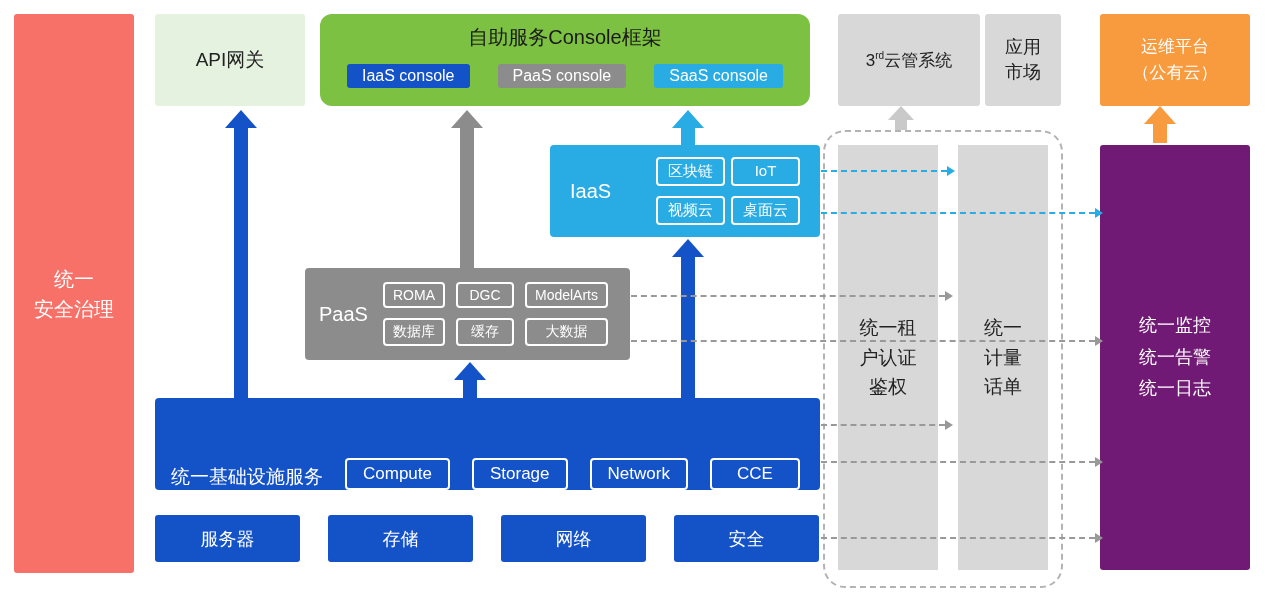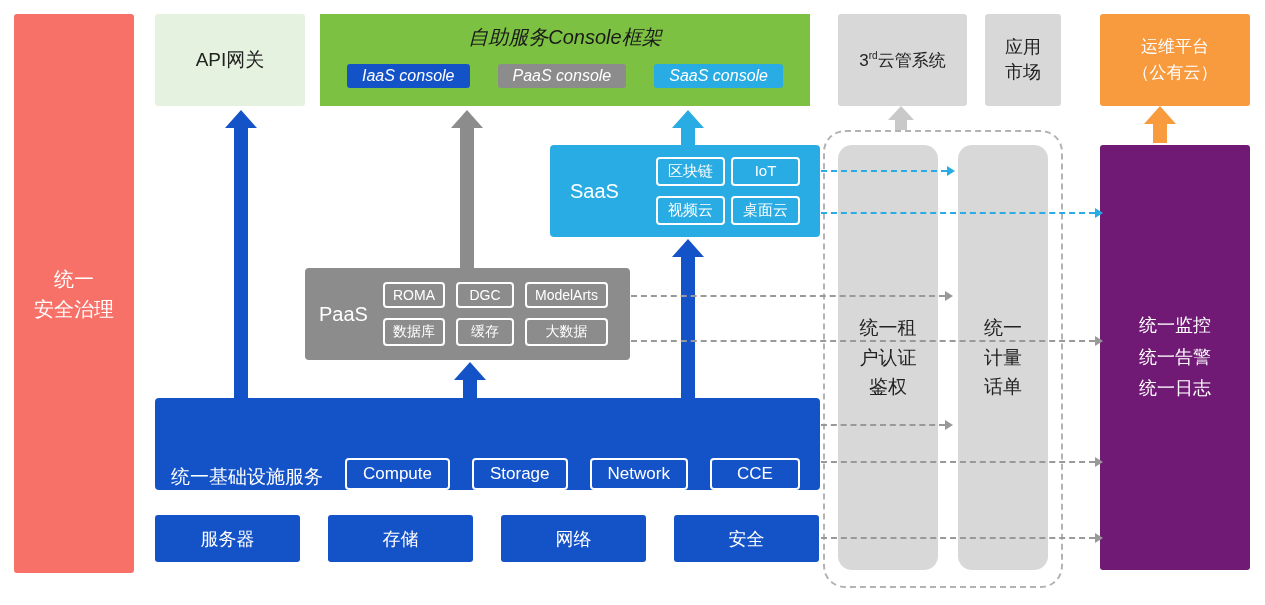--- a/index.html
+++ b/index.html
@@ -6,21 +6,21 @@
   html, body { background: #ffffff; }
   body { font-family: "Liberation Sans", "DejaVu Sans", sans-serif; }
   .canvas { position: relative; width: 1265px; height: 605px; background: #ffffff; overflow: hidden; }
   .abs { position: absolute; }
   .box { display: flex; align-items: center; justify-content: center; text-align: center; }
   .pre { white-space: pre-line; }
 
   
   .security-bar { background: #f87168; color: #fff; font-size: 20px; line-height: 1.5; border-radius: 3px; }
   .api-gateway { background: #e6f2e0; color: #222; font-size: 19px; border-radius: 3px; }
-  .console-frame { background: #7cc142; border-radius: 0; flex-direction: column; justify-content: flex-start; padding-top: 10px; font-style: italic; }
+  .console-frame { background: #7cc142; border-radius: 12px; flex-direction: column; justify-content: flex-start; padding-top: 10px; }
   .console-title { color: #1a1a1a; font-size: 20px; }
   .console-chips { display: flex; gap: 28px; margin-top: 13px; }
   .console-chip { color: #fff; font-size: 16px; padding: 3px 15px; border-radius: 3px; }
   .c-iaas { background: #1452c8; }
   .c-paas { background: #8c8c8c; }
   .c-saas { background: #29ace3; }
   .gray-card { background: #d8d8d8; color: #222; border-radius: 3px; }
   .third-party { font-size: 17px; }
   .third-party sup { font-size: 10px; }
   .app-market { font-size: 18px; line-height: 1.4; }
@@ -40,21 +40,21 @@
   .paas-grid .chip { font-size: 14px; padding: 3px 8px; min-width: 58px; }
   .iaas-chips { display: flex; gap: 22px; margin-left: 22px; }
   .iaas-chips .chip { font-size: 17px; padding: 4px 16px; min-width: 90px; }
 
   
   .hw-row { position: absolute; left: 155px; top: 515px; display: flex; gap: 28px; }
   .hw-box { width: 145px; height: 47px; background: #1452c8; color: #fff; font-size: 18px; border-radius: 3px; display: flex; align-items: center; justify-content: center; }
 
   
   .dashed-frame { border: 2px dashed #b3b3b3; border-radius: 22px; background: transparent; }
-  .vbar { background: #d8d8d8; color: #222; font-size: 19px; line-height: 1.55; border-radius: 14px; }
+  .vbar { background: #d8d8d8; color: #222; font-size: 19px; line-height: 1.55; border-radius: 0; }
   .monitor-bar { background: #701a75; color: #fff; font-size: 18px; line-height: 1.75; border-radius: 3px; }
 
   
   .arrow { position: absolute; }
   .arrow .head { position: absolute; top: 0; left: 50%; transform: translateX(-50%); width: 0; height: 0;
                  border-left: 16px solid transparent; border-right: 16px solid transparent; border-bottom: 18px solid var(--c); }
   .arrow .shaft { position: absolute; top: 16px; bottom: 0; left: 50%; transform: translateX(-50%); width: 14px; background: var(--c); }
   .arrow.small .head { border-left-width: 13px; border-right-width: 13px; border-bottom-width: 14px; }
   .arrow.small .shaft { top: 12px; width: 12px; }
 
@@ -79,38 +79,38 @@
 
   <div class="abs box console-frame" style="left:320px; top:14px; width:490px; height:92px;">
     <div class="console-title">自助服务Console框架</div>
     <div class="console-chips">
       <span class="console-chip c-iaas">IaaS console</span>
       <span class="console-chip c-paas">PaaS console</span>
       <span class="console-chip c-saas">SaaS console</span>
     </div>
   </div>
 
-  <div class="abs box gray-card third-party" style="left:838px; top:14px; width:129px; height:92px;">
+  <div class="abs box gray-card third-party" style="left:838px; top:14px; width:142px; height:92px;">
     <span>
       <span>3</span><sup>rd</sup><span>云管系统</span>
     </span>
   </div>
 
   <div class="abs box gray-card app-market" style="left:985px; top:14px; width:76px; height:92px;">
     <span class="pre">应用
 市场</span>
   </div>
 
   <div class="abs box om-platform" style="left:1100px; top:14px; width:150px; height:92px;">
     <span class="pre">运维平台
 （公有云）</span>
   </div>
 
   <div class="abs layer saas-box" style="left:550px; top:145px; width:270px; height:92px;">
-    <span class="layer-label">SaaS</span>
+    <span class="layer-label">IaaS</span>
     <div class="saas-grid">
       <span class="chip">区块链</span>
       <span class="chip">IoT</span>
       <span class="chip">视频云</span>
       <span class="chip">桌面云</span>
     </div>
   </div>
 
   <div class="abs layer paas-box" style="left:305px; top:268px; width:325px; height:92px;">
     <span class="layer-label" style="padding-left:14px;">PaaS</span>

